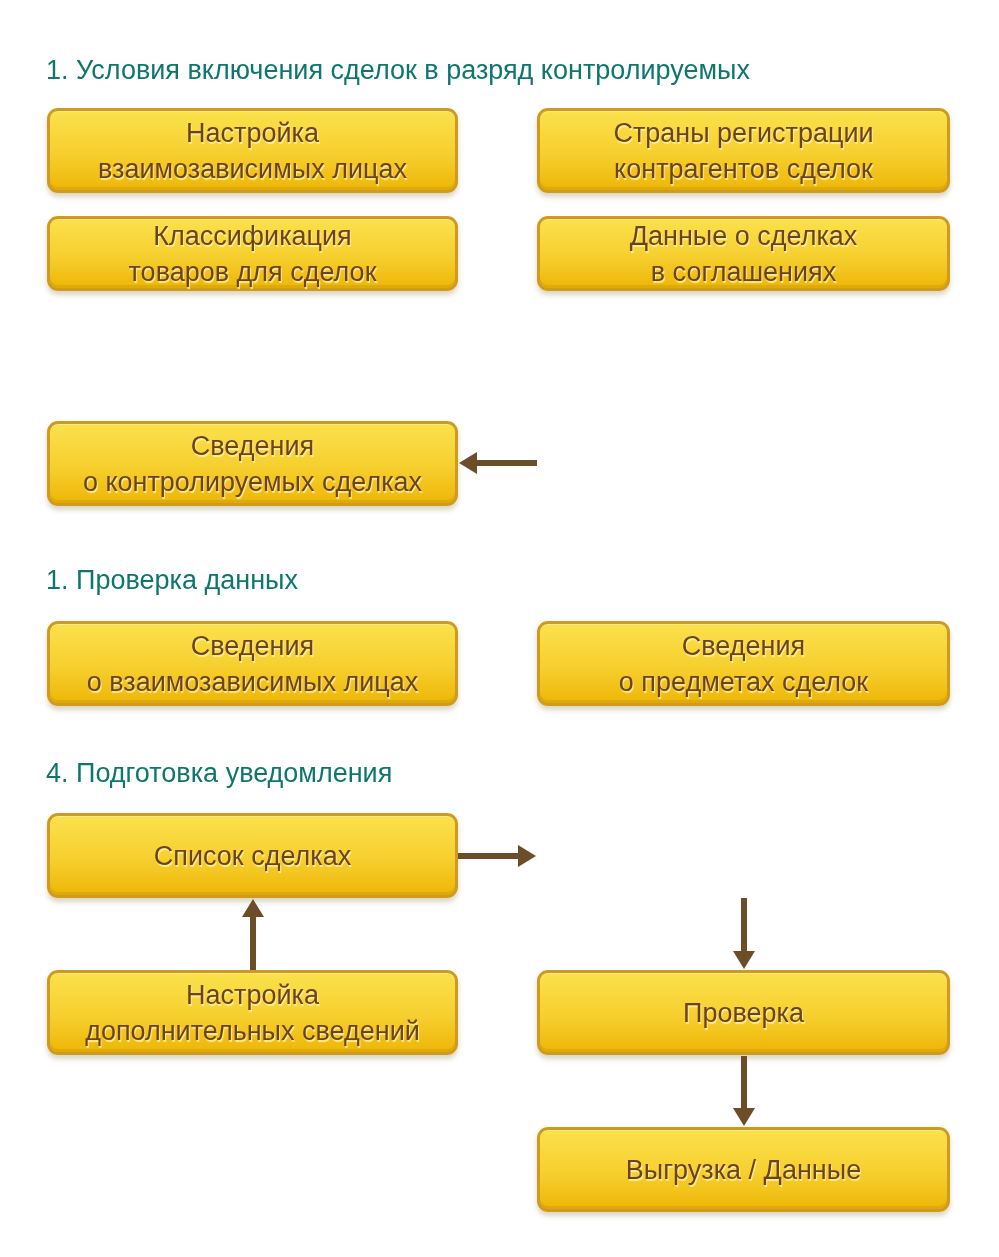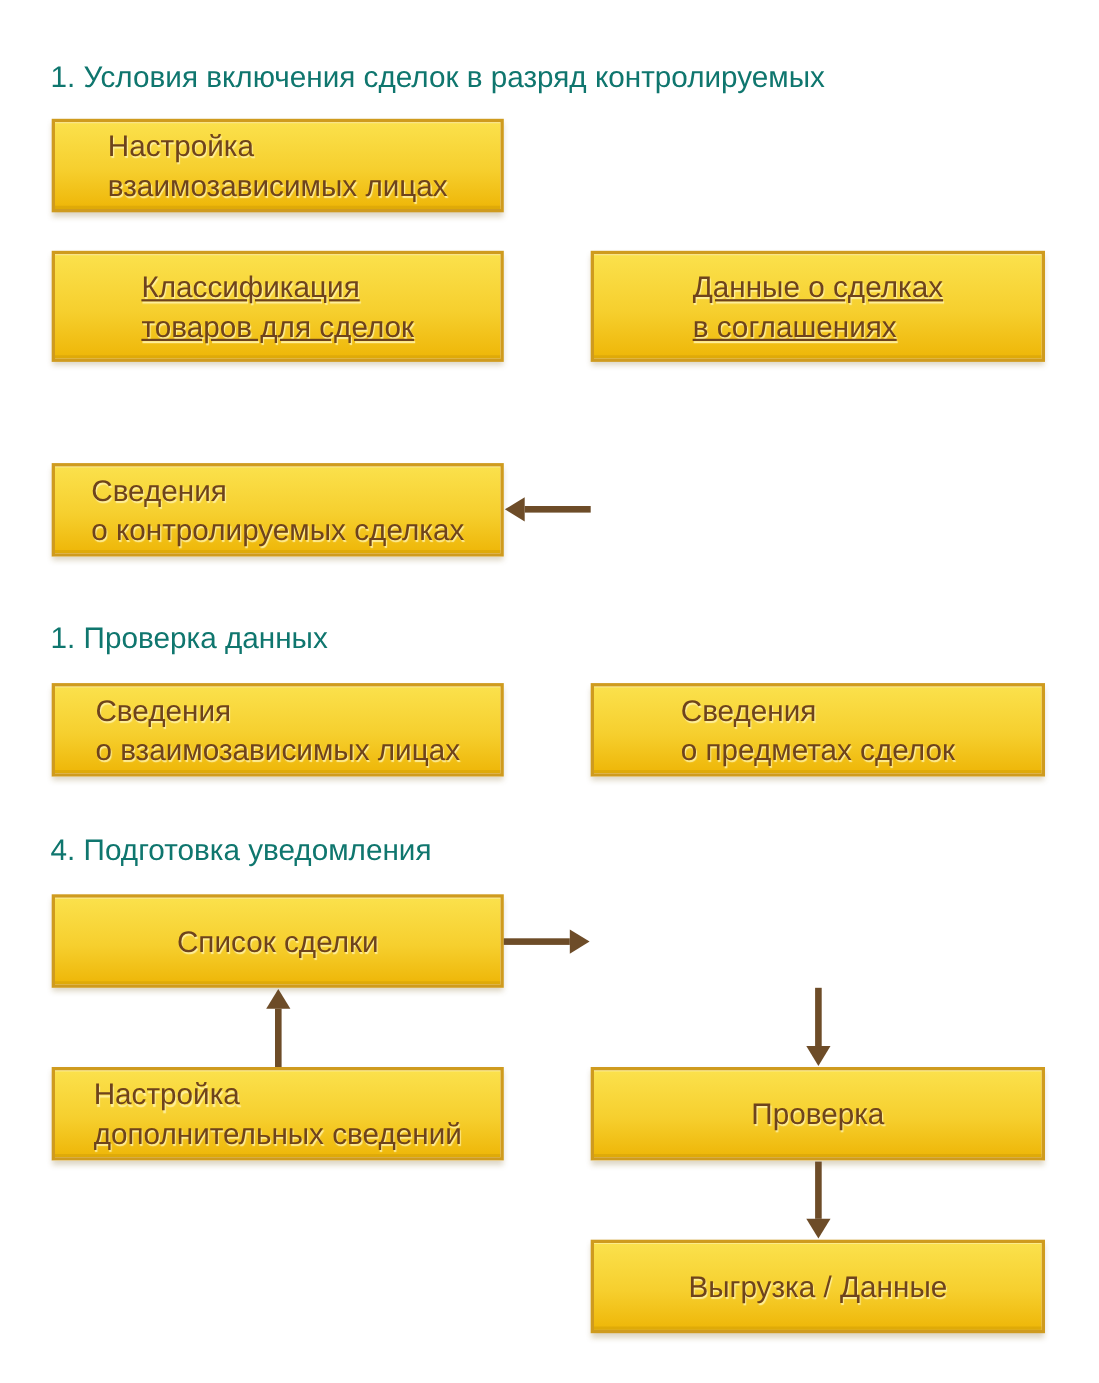--- a/index.html
+++ b/index.html
@@ -16,40 +16,41 @@
     left: 46px;
     font-size: 27px;
     line-height: 32px;
     color: #0f766e;
     white-space: nowrap;
   }
   .node {
     position: absolute;
     box-sizing: border-box;
     border: 3px solid #cf9b1e;
-    border-radius: 0;
+    border-radius: 11px;
     background: linear-gradient(180deg, #fbe14c 0%, #f6cf2e 55%, #eeb607 100%);
     box-shadow: inset 0 1px 0 rgba(255,255,255,0.35),
                 inset 0 -3px 0 rgba(196,146,10,0.35),
                 0 4px 5px rgba(120,90,20,0.25);
     display: flex;
     align-items: center;
     justify-content: center;
+    text-align: center;
     color: #6e431c;
     font-size: 27px;
     line-height: 36px;
     white-space: pre-line;
     text-shadow: 1px 2px 1px rgba(255,243,170,0.9);
     cursor: pointer;
     padding: 0 10px;
   }
   .col-l { left: 47px;  width: 411px; }
   .col-r { left: 537px; width: 413px; }
   .row-1 { top: 108px;  height: 85px; }
-  .row-2 { top: 228px;  height: 101px; text-decoration: underline; }
+  .row-2 { top: 216px;  height: 75px; }
   .row-3 { top: 421px;  height: 85px; }
   .row-4 { top: 621px;  height: 85px; }
   .row-5 { top: 813px;  height: 85px; }
   .row-6 { top: 970px;  height: 85px; }
   .row-7 { top: 1127px; height: 85px; }
 
   .arrow-h { position: absolute; display: flex; align-items: center; }
   .arrow-v { position: absolute; display: flex; flex-direction: column; align-items: center; }
   .a-line-h { height: 6px; background: #6d4c28; }
   .a-line-v { width: 6px; background: #6d4c28; }
@@ -60,40 +61,42 @@
   .a-head.down  { border-left: 11px solid transparent; border-right: 11px solid transparent; border-top: 18px solid #6d4c28; }
 </style>
 </head>
 <body>
 
 <div class="canvas">
 
   <div class="heading" style="top:54px">1. Условия включения сделок в разряд контролируемых</div>
   <div class="node col-l row-1">Настройка
 взаимозависимых лицах</div>
+  <div class="node col-r row-1">Страны регистрации
+контрагентов сделок</div>
   <div class="node col-l row-2">Классификация
 товаров для сделок</div>
   <div class="node col-r row-2">Данные о сделках
 в соглашениях</div>
 
   <div class="node col-l row-3">Сведения
 о контролируемых сделках</div>
   <div class="arrow-h" style="left:459px; top:452px; width:78px;">
     <div class="a-head left"></div>
     <div class="a-line-h" style="width:60px"></div>
   </div>
 
   <div class="heading" style="top:564px">1. Проверка данных</div>
   <div class="node col-l row-4">Сведения
 о взаимозависимых лицах</div>
   <div class="node col-r row-4">Сведения
 о предметах сделок</div>
 
   <div class="heading" style="top:757px">4. Подготовка уведомления</div>
-  <div class="node col-l row-5">Список сделки</div>
+  <div class="node col-l row-5">Список сделках</div>
   <div class="node col-l row-6">Настройка
 дополнительных сведений</div>
   <div class="node col-r row-6">Проверка</div>
   <div class="node col-r row-7">Выгрузка / Данные</div>
 
   <div class="arrow-h" style="left:458px; top:845px; width:78px;">
     <div class="a-line-h" style="width:60px"></div>
     <div class="a-head right"></div>
   </div>
 

